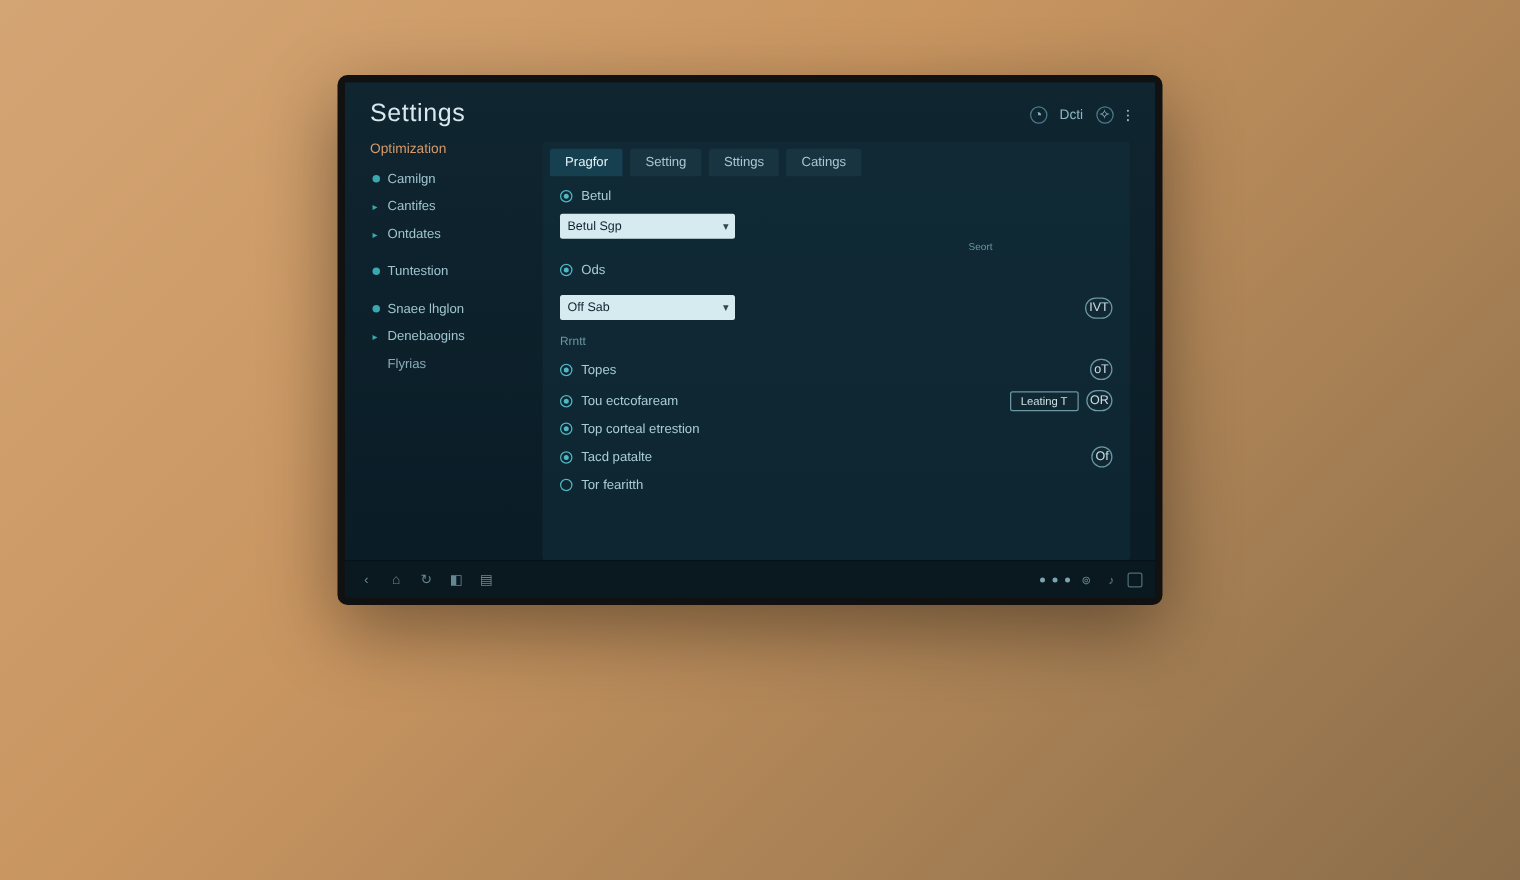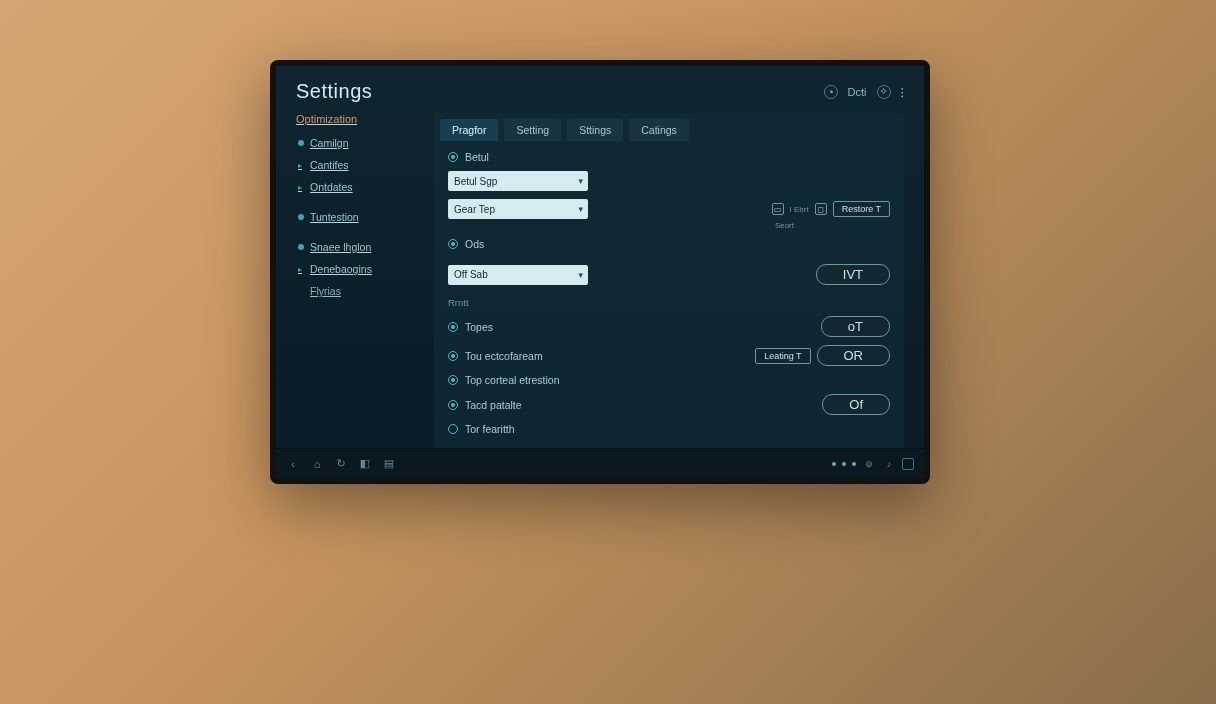--- a/index.html
+++ b/index.html
@@ -67,21 +67,20 @@
     display: flex;
     flex: 1;
     gap: 18px;
     overflow: hidden;
   }
   .sidebar {
     width: 120px;
     display: flex;
     flex-direction: column;
     gap: 2px;
-    text-decoration: underline;
   }
   .sidebar-heading {
     color: #d49a6a;
     font-size: 11px;
     margin-bottom: 6px;
   }
   .side-item {
     display: flex;
     align-items: center;
     gap: 6px;
@@ -201,24 +200,24 @@
     right: 5px;
     color: #345;
     font-size: 9px;
   }
   .section-label {
     font-size: 9.5px;
     color: #6a98a4;
     margin-top: 4px;
   }
   .pill {
-    padding: 2px 26px;
+    padding: 2px 2px;
     border: 1px solid #6a98a4;
     border-radius: 10px;
-    font-size: 13px;
+    font-size: 10px;
     color: #c8e0e6;
     background: rgba(20,40,50,.6);
     cursor: pointer;
   }
   .mini-btn {
     padding: 2px 8px;
     border: 1px solid #6a98a4;
     border-radius: 2px;
     font-size: 9px;
     color: #c8e0e6;
@@ -321,31 +320,20 @@
             <span class="radio sel"></span>
             <span>Betul</span>
           </div>
 
           <div class="row">
             <div class="select">
               <span>Betul Sgp</span>
             </div>
           </div>
 
-          <div class="row">
-            <div class="select">
-              <span>Gear Tep</span>
-            </div>
-            <div class="right">
-              <span class="mini-ico">▭</span>
-              <span class="tiny-txt">I Ebrt</span>
-              <span class="mini-ico">◻</span>
-              <span class="mini-btn">Restore T</span>
-            </div>
-          </div>
           <div class="row" style="margin-top:-6px;">
             <div style="flex:1"></div>
             <span class="tiny-txt" style="margin-right:96px;">Seort</span>
           </div>
 
           <div class="radio-line">
             <span class="radio sel"></span>
             <span>Ods</span>
           </div>
 

